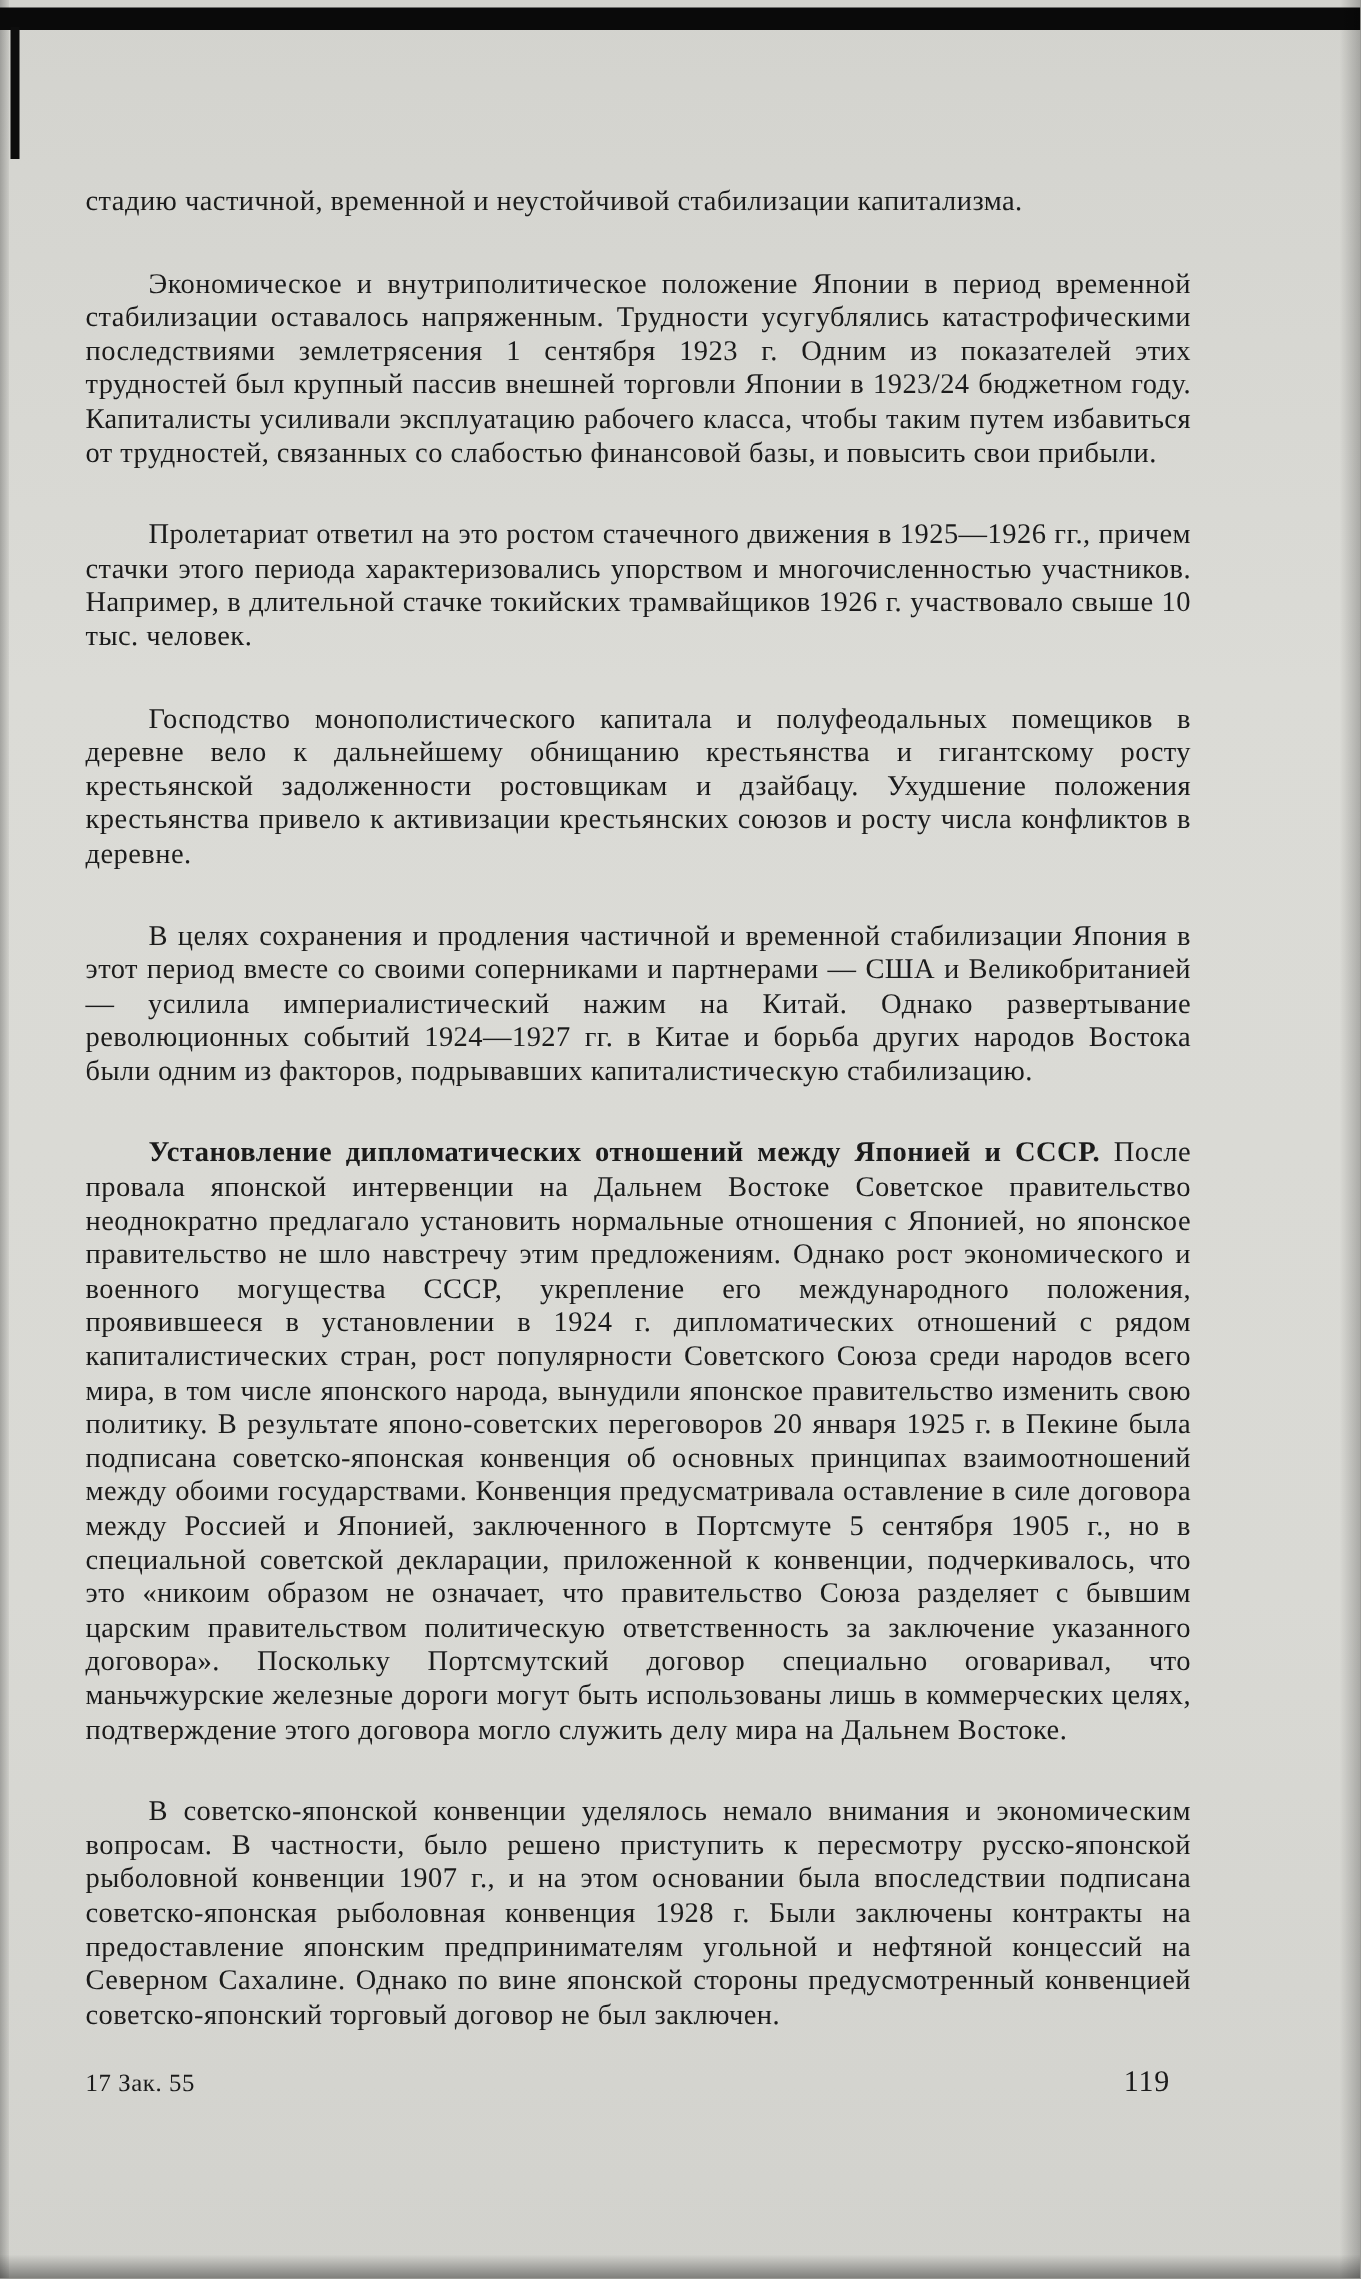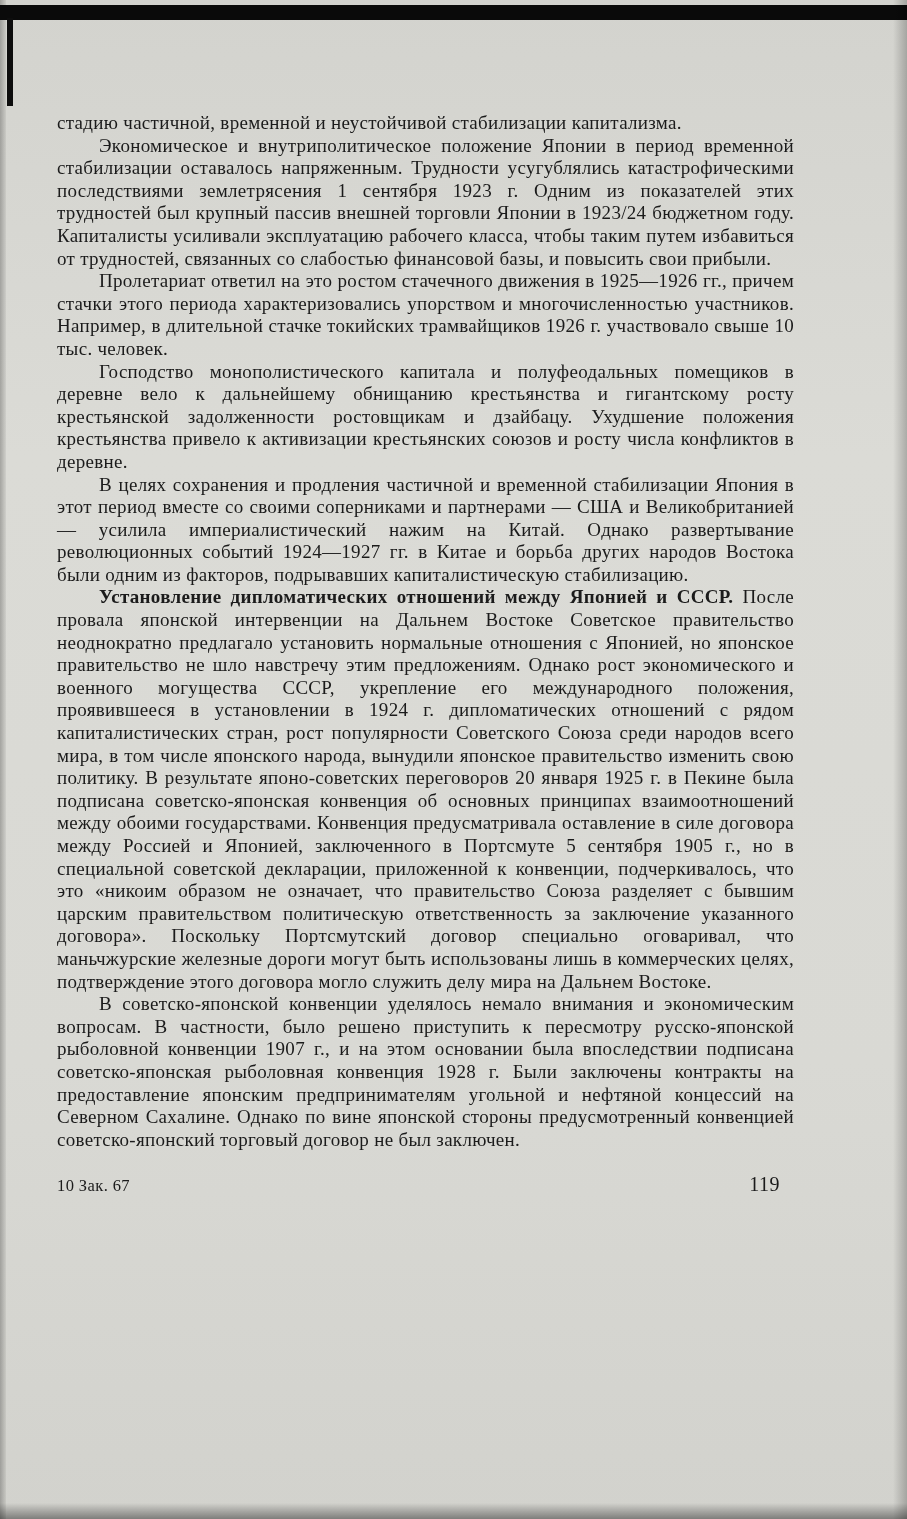--- a/index.html
+++ b/index.html
@@ -44,34 +44,34 @@
   .artifact-bottom {
     position: absolute;
     bottom: 0; left: 0;
     width: 100%; height: 16px;
     background: linear-gradient(180deg, rgba(0,0,0,0), rgba(0,0,0,0.4));
   }
   
   .text-block {
     position: absolute;
     left: 57px;
-    top: 112px;
+    top: 124px;
     width: 737px;
     color: #1b1b1b;
     font-size: 19px;
     line-height: 22.6px;
     letter-spacing: 0.3px;
   }
   .para {
     margin: 0;
     text-align: justify;
     hyphens: auto;
     -webkit-hyphens: auto;
   }
-  .para.indent { text-indent: 42px; }
+  .para.indent { text-indent: 42px; margin-top: 32px; }
   .para b { font-weight: bold; }
   .footer-row {
     display: flex;
     justify-content: space-between;
     align-items: baseline;
     margin-top: 22px;
   }
   .printers-mark {
     font-size: 16.5px;
     letter-spacing: 0.4px;
@@ -97,17 +97,17 @@
   <div class="text-block" id="text-block">
 
     <p class="para">стадию частичной, временной и неустойчивой стабилизации капитализма.</p>
       <p class="para indent">Экономическое и внутриполитическое положение Японии в период временной стабилизации оставалось напряженным. Трудности усугублялись катастрофическими последствиями землетрясения 1 сентября 1923 г. Одним из показателей этих трудностей был крупный пассив внешней торговли Японии в 1923/24 бюджетном году. Капиталисты усиливали эксплуатацию рабочего класса, чтобы таким путем избавиться от трудностей, связанных со слабостью финансовой базы, и повысить свои прибыли.</p>
       <p class="para indent">Пролетариат ответил на это ростом стачечного движения в 1925—1926 гг., причем стачки этого периода характеризовались упорством и многочисленностью участников. Например, в длительной стачке токийских трамвайщиков 1926 г. участвовало свыше 10 тыс. человек.</p>
       <p class="para indent">Господство монополистического капитала и полуфеодальных помещиков в деревне вело к дальнейшему обнищанию крестьянства и гигантскому росту крестьянской задолженности ростовщикам и дзайбацу. Ухудшение положения крестьянства привело к активизации крестьянских союзов и росту числа конфликтов в деревне.</p>
       <p class="para indent">В целях сохранения и продления частичной и временной стабилизации Япония в этот период вместе со своими соперниками и партнерами — США и Великобританией — усилила империалистический нажим на Китай. Однако развертывание революционных событий 1924—1927 гг. в Китае и борьба других народов Востока были одним из факторов, подрывавших капиталистическую стабилизацию.</p>
       <p class="para indent"><b>Установление дипломатических отношений между Японией и СССР.</b> После провала японской интервенции на Дальнем Востоке Советское правительство неоднократно предлагало установить нормальные отношения с Японией, но японское правительство не шло навстречу этим предложениям. Однако рост экономического и военного могущества СССР, укрепление его международного положения, проявившееся в установлении в 1924 г. дипломатических отношений с рядом капиталистических стран, рост популярности Советского Союза среди народов всего мира, в том числе японского народа, вынудили японское правительство изменить свою политику. В результате японо-советских переговоров 20 января 1925 г. в Пекине была подписана советско-японская конвенция об основных принципах взаимоотношений между обоими государствами. Конвенция предусматривала оставление в силе договора между Россией и Японией, заключенного в Портсмуте 5 сентября 1905 г., но в специальной советской декларации, приложенной к конвенции, подчеркивалось, что это «никоим образом не означает, что правительство Союза разделяет с бывшим царским правительством политическую ответственность за заключение указанного договора». Поскольку Портсмутский договор специально оговаривал, что маньчжурские железные дороги могут быть использованы лишь в коммерческих целях, подтверждение этого договора могло служить делу мира на Дальнем Востоке.</p>
       <p class="para indent">В советско-японской конвенции уделялось немало внимания и экономическим вопросам. В частности, было решено приступить к пересмотру русско-японской рыболовной конвенции 1907 г., и на этом основании была впоследствии подписана советско-японская рыболовная конвенция 1928 г. Были заключены контракты на предоставление японским предпринимателям угольной и нефтяной концессий на Северном Сахалине. Однако по вине японской стороны предусмотренный конвенцией советско-японский торговый договор не был заключен.</p>
       <div class="footer-row">
-      <span class="printers-mark">10 Зак. 67</span>
+      <span class="printers-mark">17 Зак. 55</span>
       <span class="page-number">119</span>
     </div>
   </div>
 </div>
 
 </body></html>

